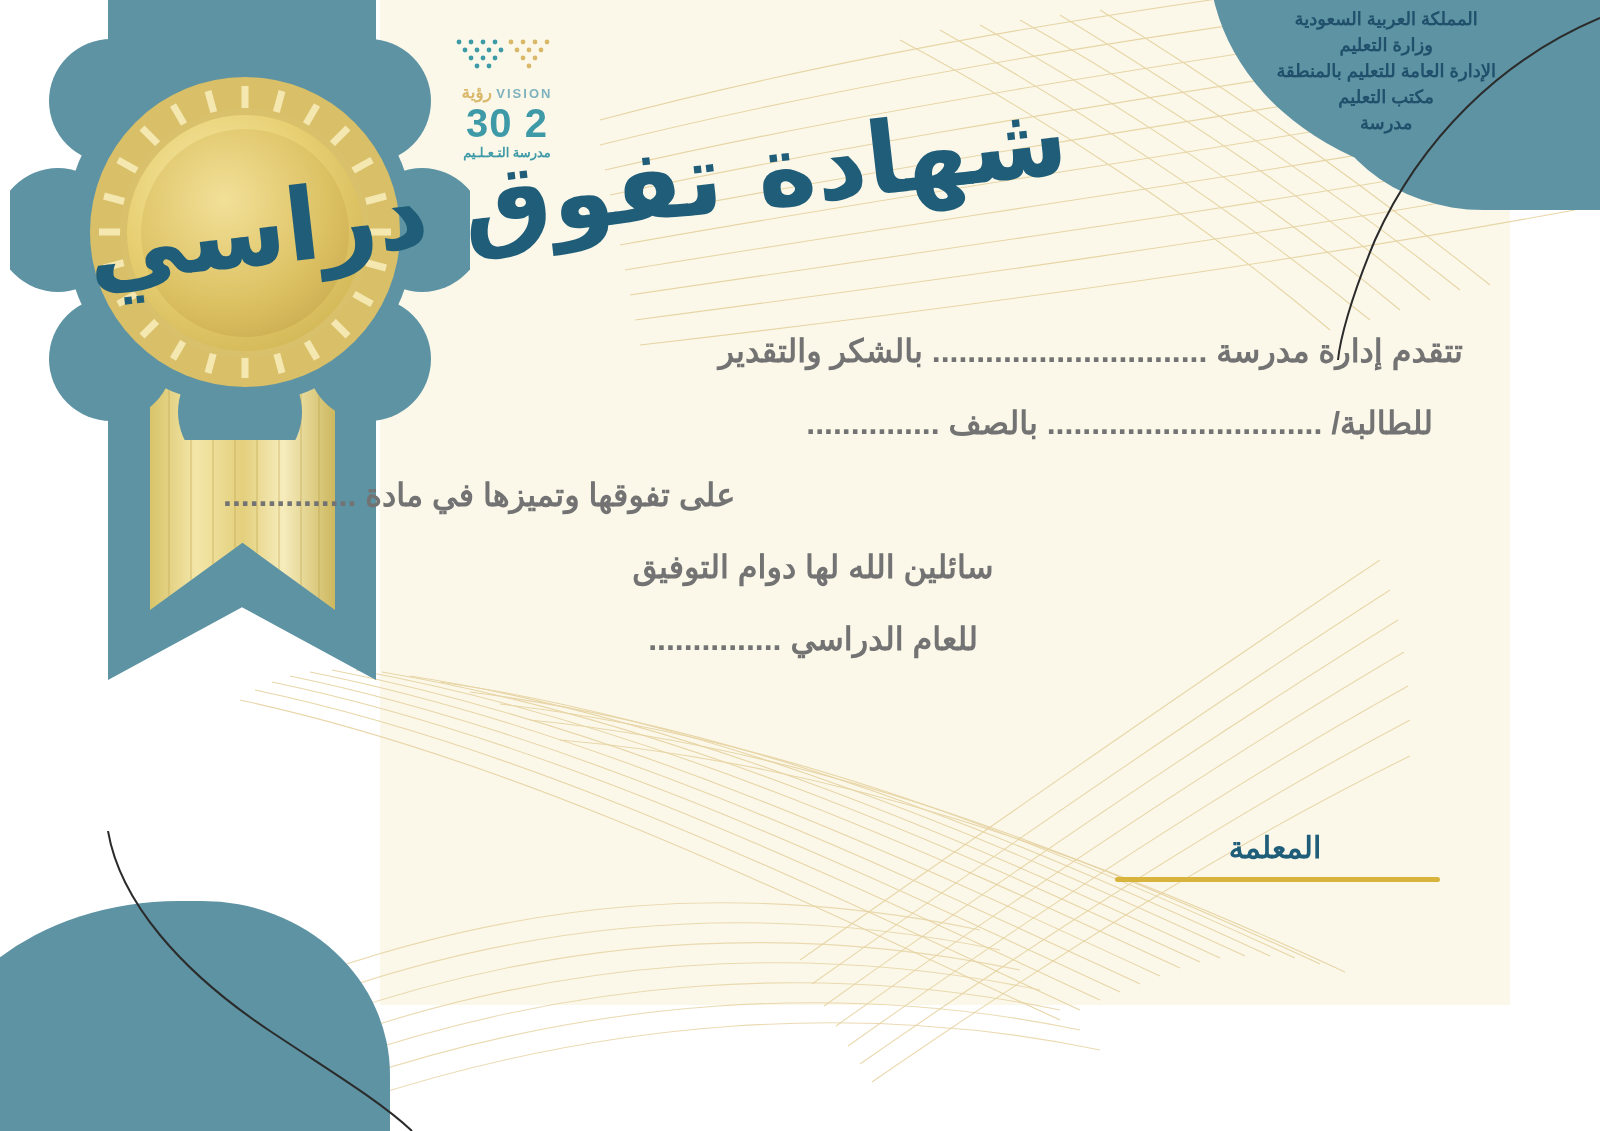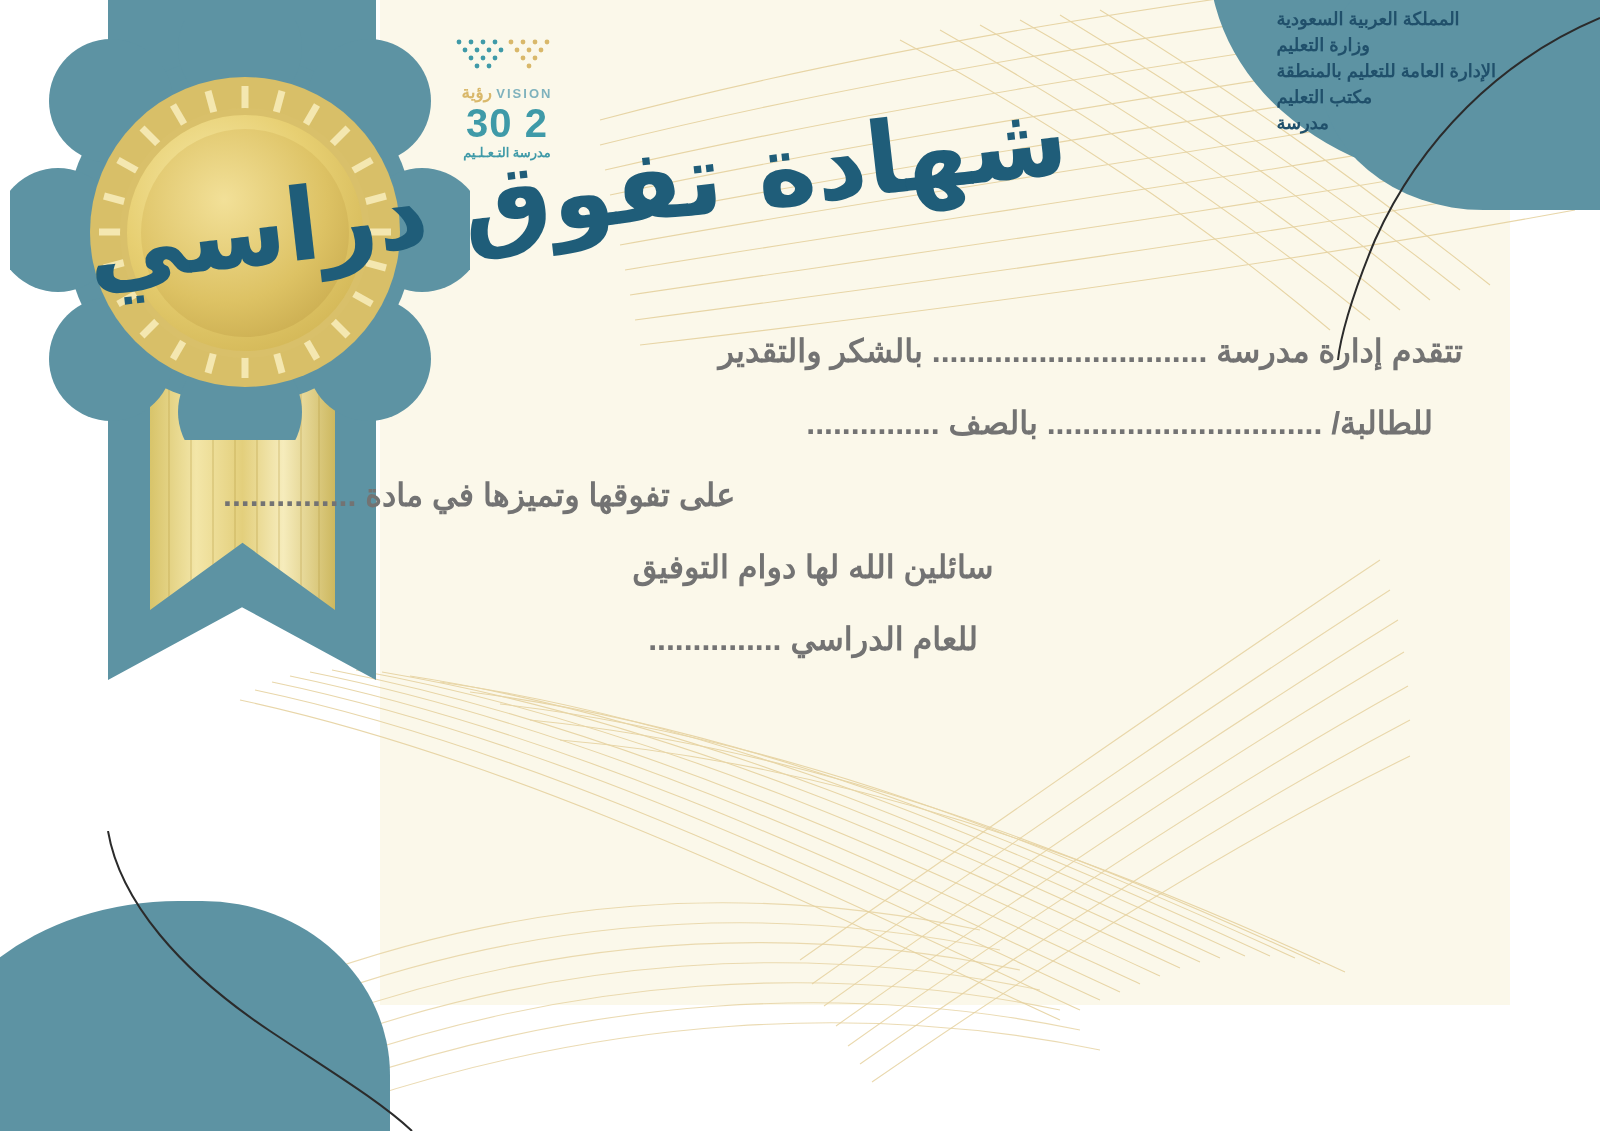--- a/index.html
+++ b/index.html
@@ -146,21 +146,21 @@
     left: 14px; top: 14px; right: 14px; bottom: 14px;
     border-radius: 50%;
     background: radial-gradient(circle at 40% 34%, #f2e098 0%, #ddc264 55%, #bfa044 100%);
   }
 
   
   .ministry {
     position: absolute;
     right: 104px;
     top: 6px;
-    text-align: left;
+    text-align: center;
     color: #20506b;
     font-weight: bold;
     font-size: 18px;
     line-height: 1.45;
     direction: rtl;
     z-index: 5;
   }
 
   
   .vision {
@@ -442,14 +442,18 @@
   <div class="cert-title">شهادة تفوق دراسي</div>
 
   <div class="body-lines">
     <div class="line c1">تتقدم إدارة مدرسة ............................... بالشكر والتقدير</div>
     <div class="line c2">للطالبة/ ............................... بالصف ...............</div>
     <div class="line c3">على تفوقها وتميزها في مادة ...............</div>
     <div class="line c5">سائلين الله لها دوام التوفيق</div>
     <div class="line c4">للعام الدراسي ...............</div>
   </div>
 
+  <div class="sig sig-teacher">
+    <div>المعلمة</div>
+    <div class="rule"></div>
+  </div>
 
 </div>
 
 </body></html>

